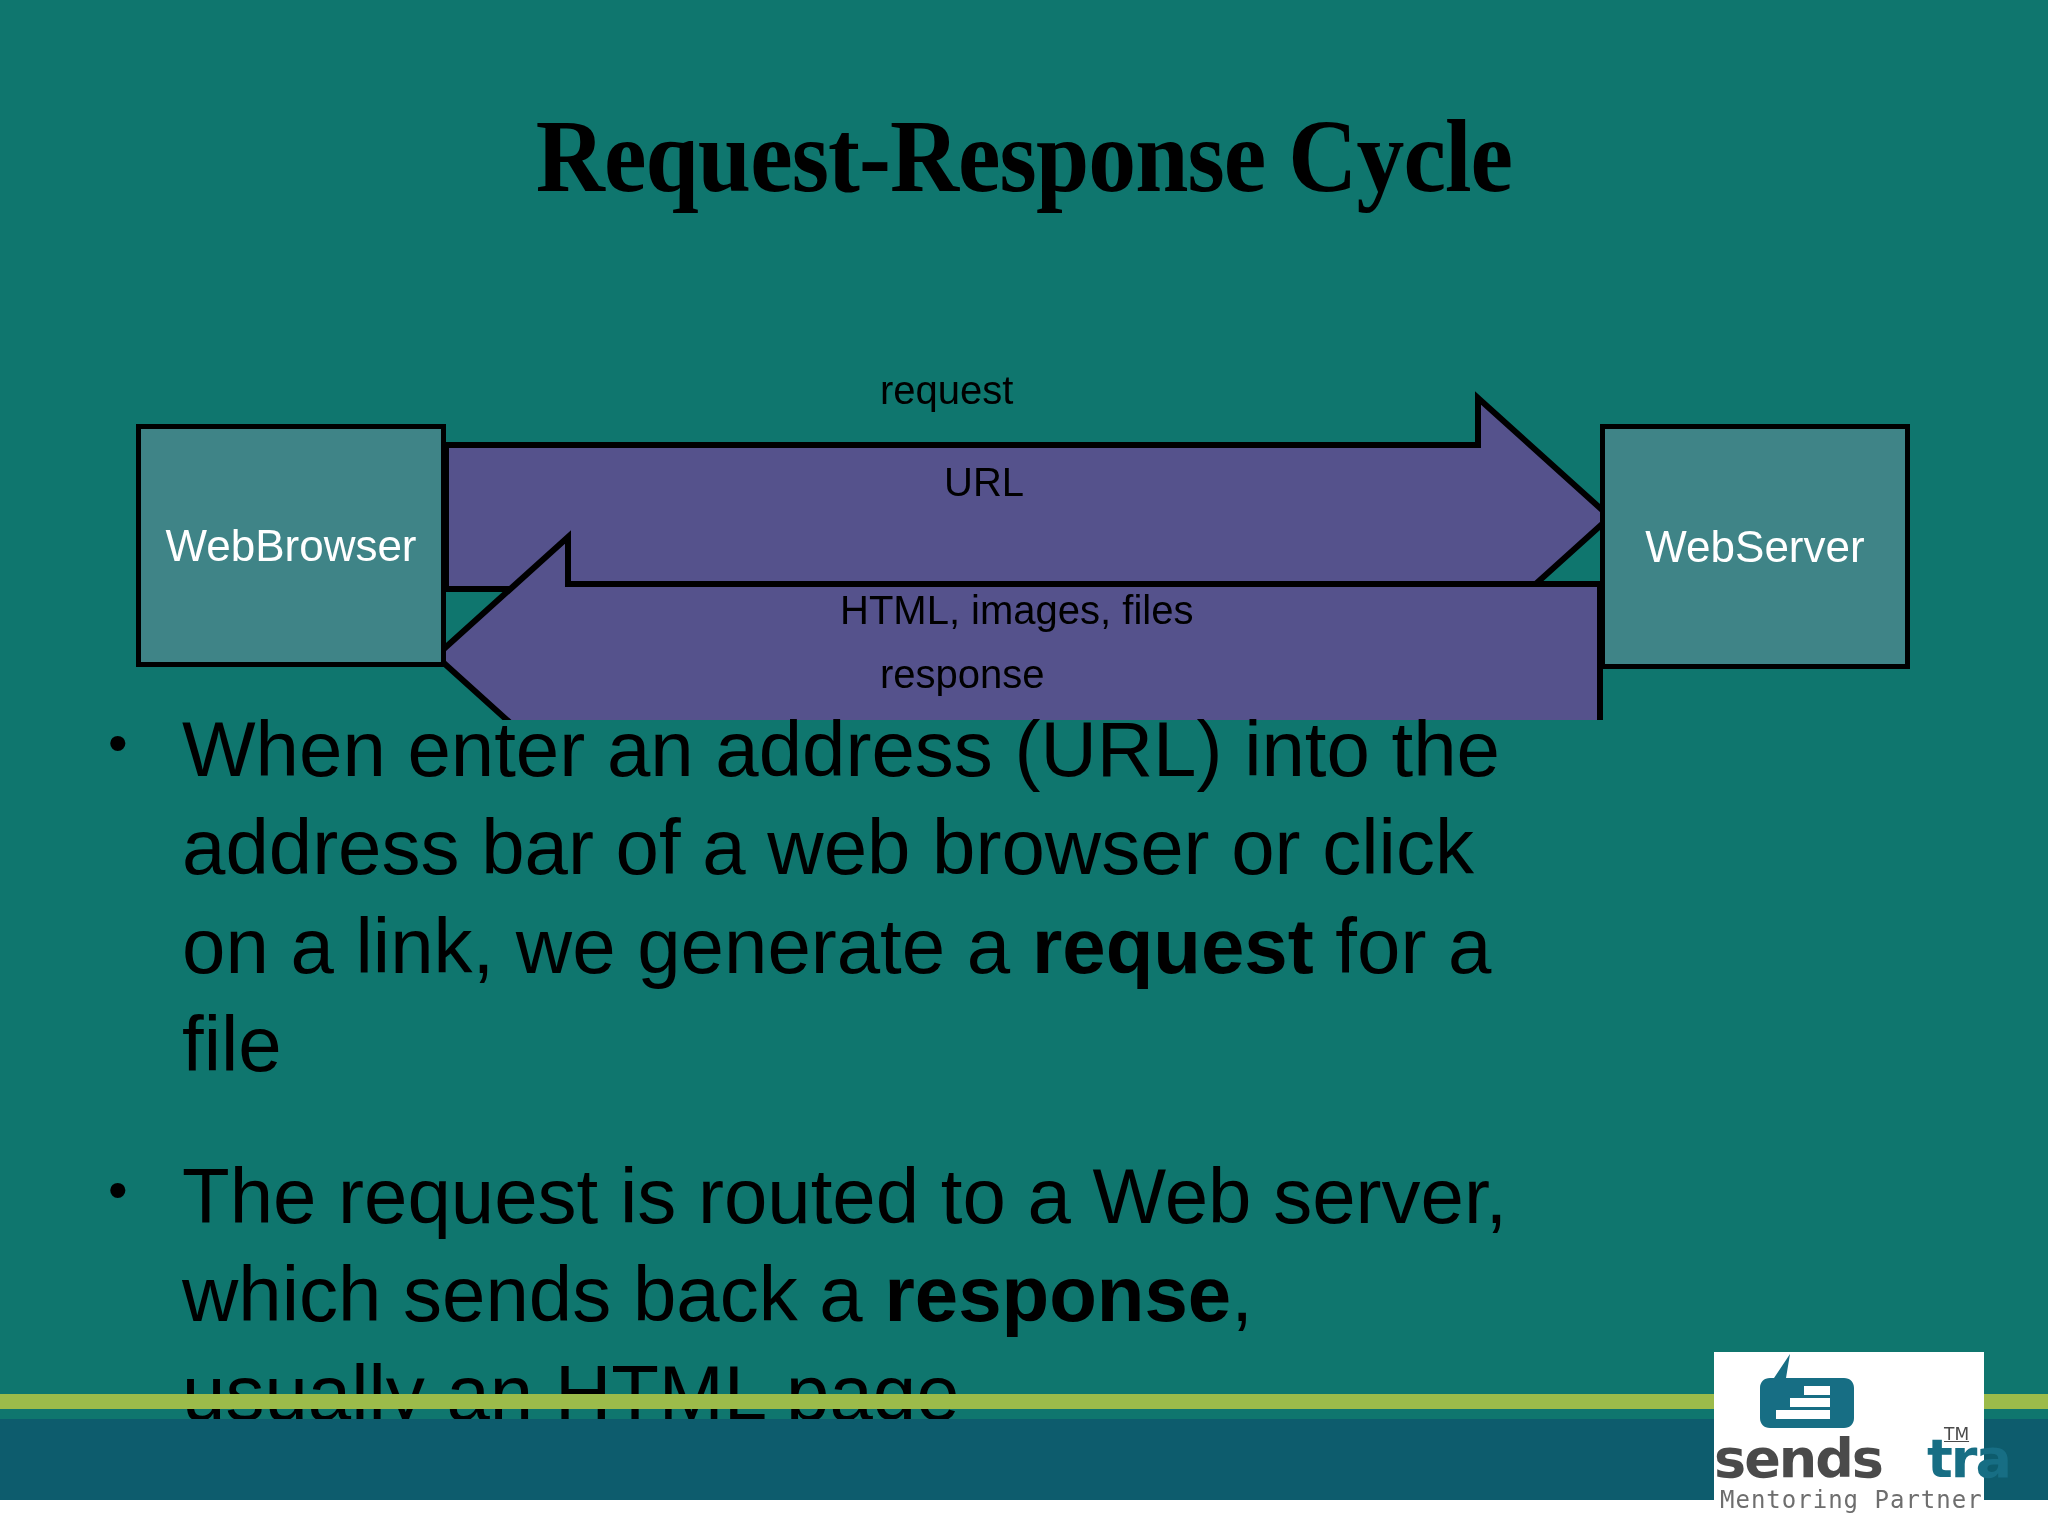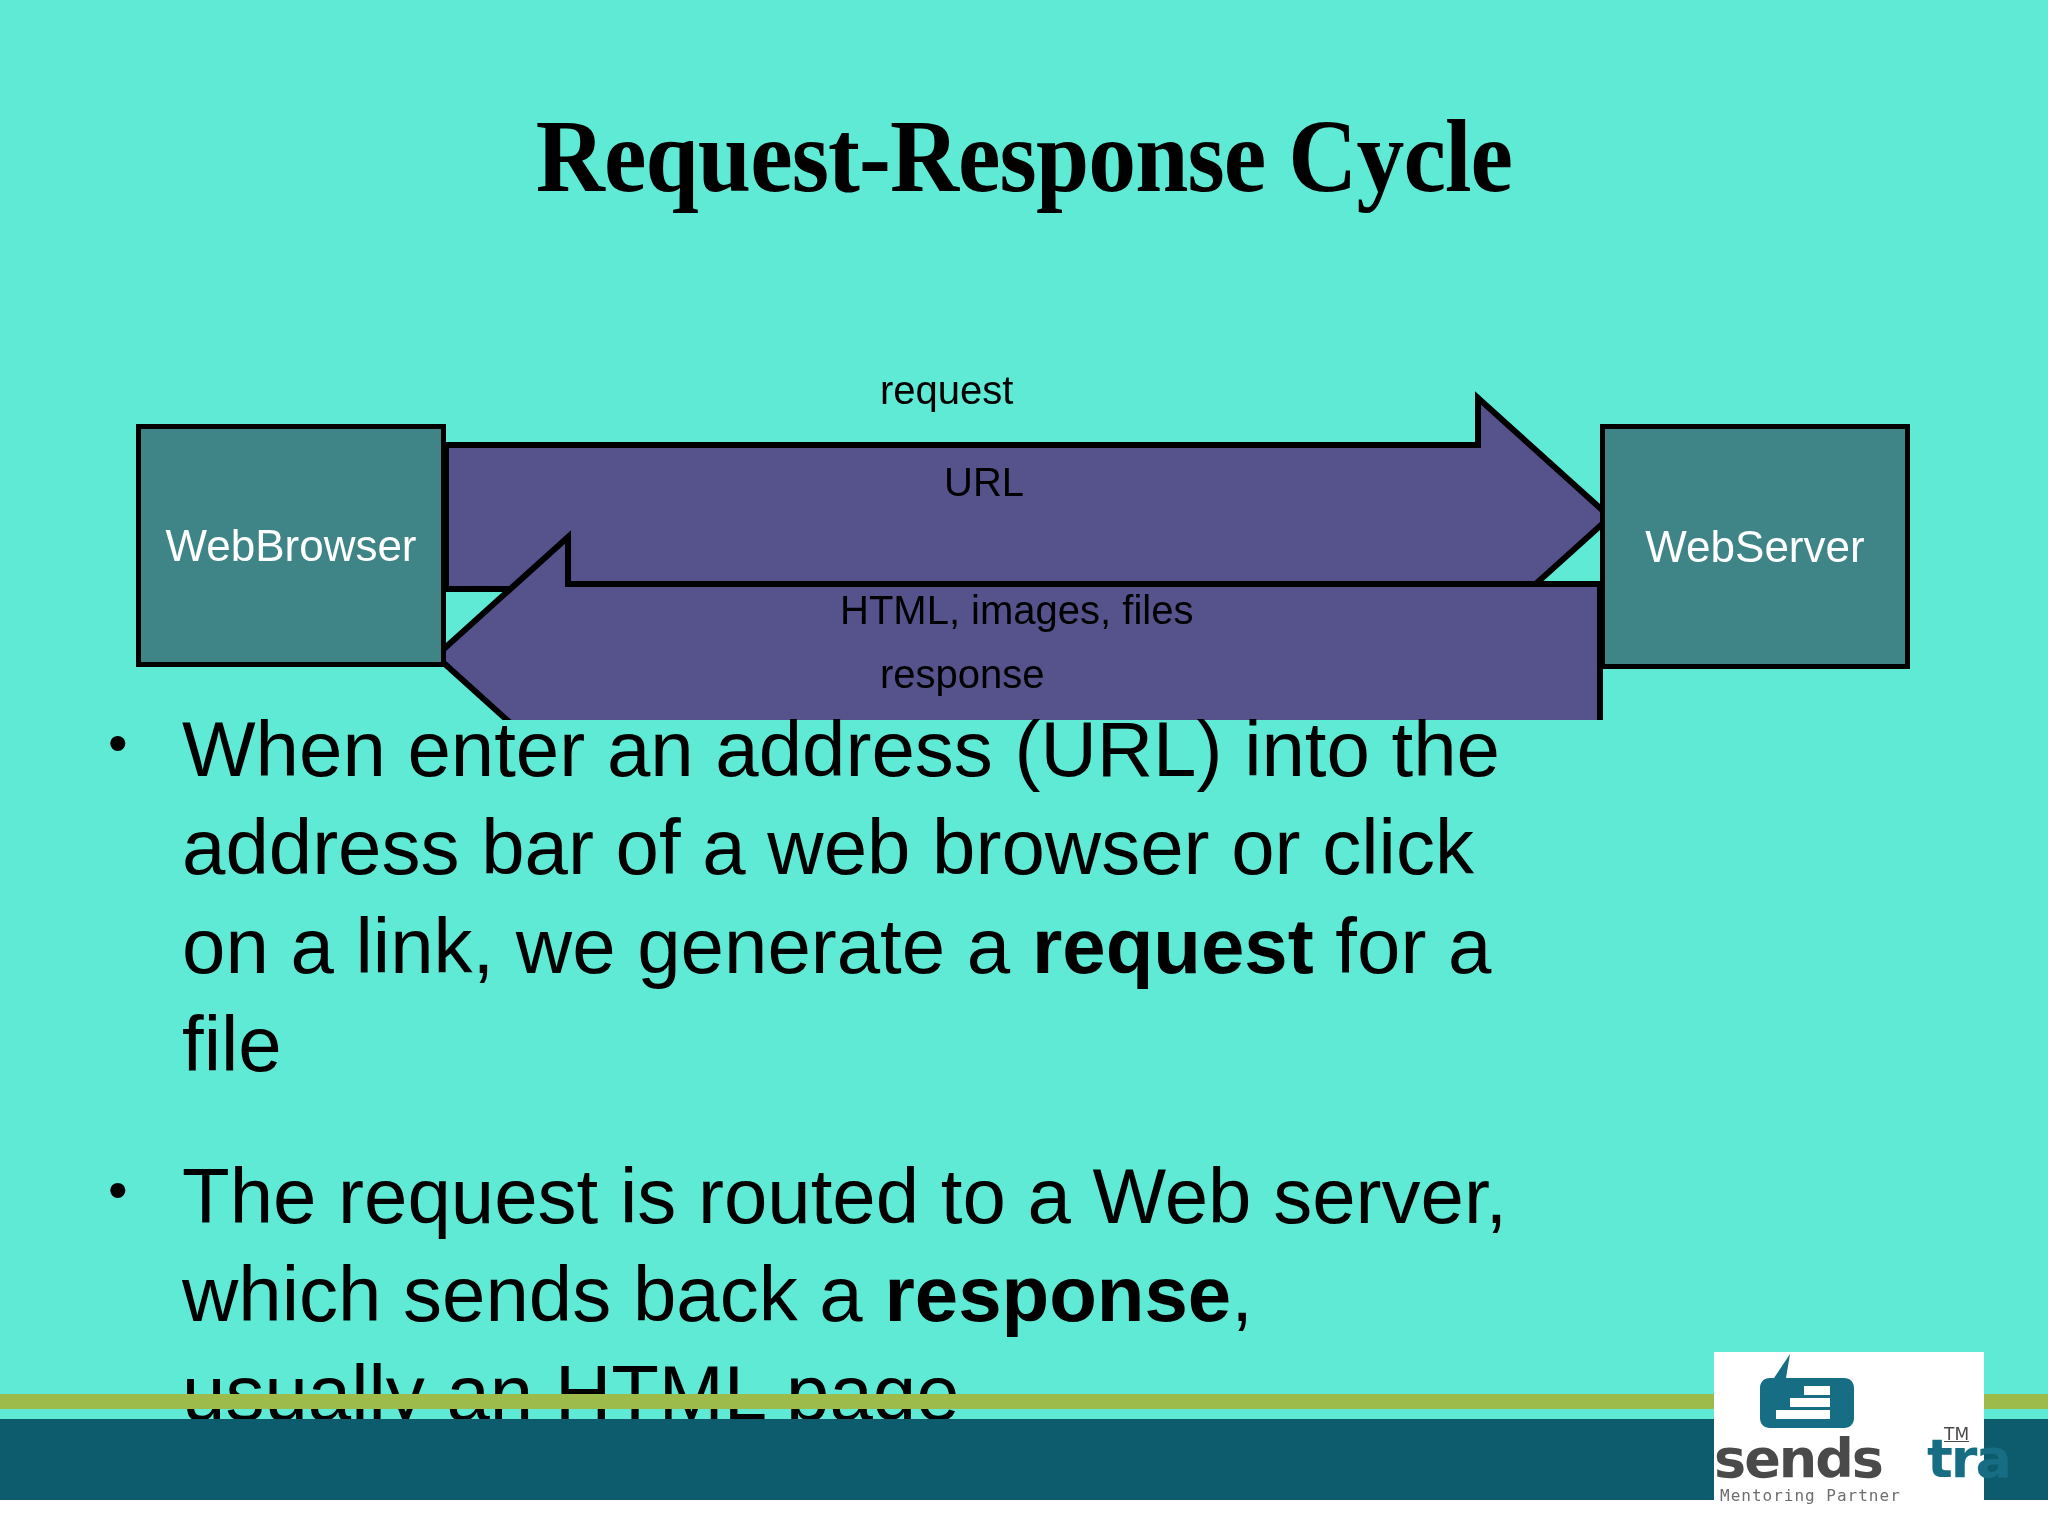--- a/index.html
+++ b/index.html
@@ -7,21 +7,21 @@
     padding: 0;
     background: #ffffff;
   }
   body {
     font-family: "Liberation Sans", sans-serif;
   }
   #slide {
     position: relative;
     width: 2048px;
     height: 1536px;
-    background: #5eead4;
+    background: #0f766e;
     overflow: hidden;
   }
 
   
   .slide-title {
     position: absolute;
     left: 0;
     top: 104px;
     width: 2048px;
     text-align: center;
@@ -195,21 +195,21 @@
     font-size: 17px;
     color: #4A4A4A;
     text-decoration: underline;
   }
   #logo-tag {
     position: absolute;
     left: 6px;
     top: 134px;
     width: 264px;
     font-family: "DejaVu Sans Mono", monospace;
-    font-size: 16px;
+    font-size: 24px;
     letter-spacing: 1px;
     color: #6E6E6E;
     white-space: nowrap;
   }
 </style>
 </head>
 <body>
 
 <div id="slide">
 

